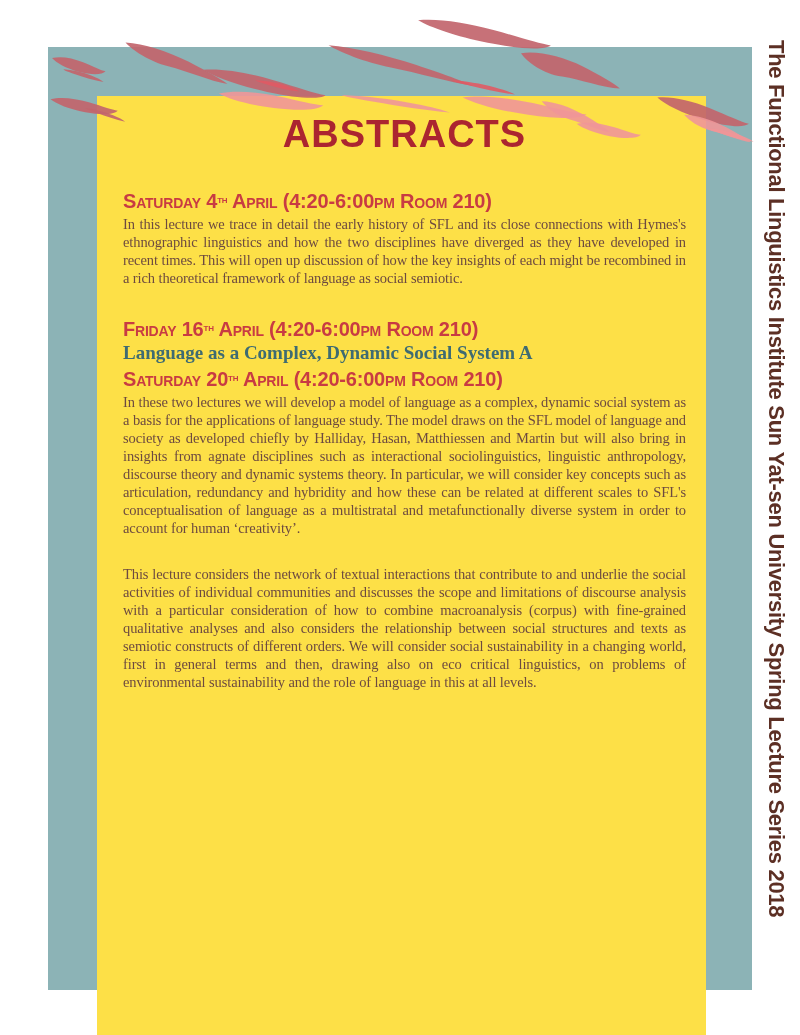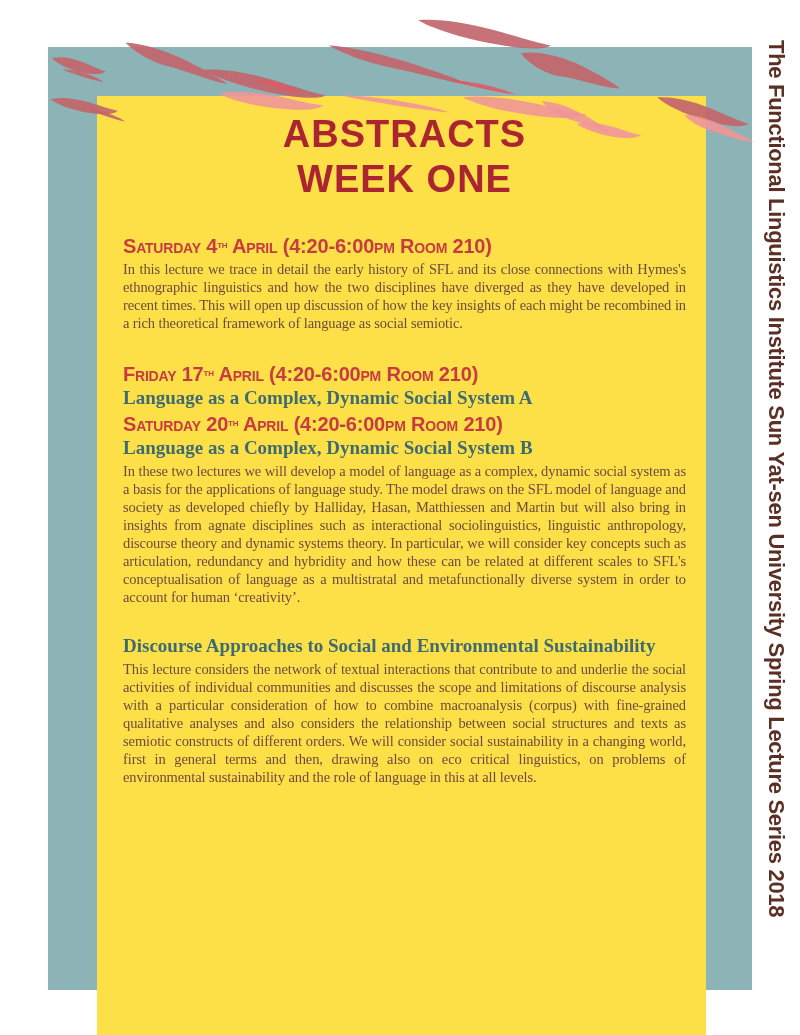--- a/index.html
+++ b/index.html
@@ -57,50 +57,47 @@
 <body>
 
 <div class="page">
 
   <div class="teal-frame"></div>
 
   <div class="content-panel">
 
     <h1 class="page-title">
         <span class="title-line">ABSTRACTS</span>
-        <span class="title-line">WEEK ONE</span>
       </h1>
 
     <section class="session">
       <h2 class="day-heading">
         <span>Saturday</span>
         <span><span>4</span><sup>th</sup></span>
         <span>April (4:20-6:00pm Room 210)</span>
       </h2>
       <p class="abstract">In this lecture we trace in detail the early history of SFL and its close connections with Hymes's ethnographic linguistics and how the two disciplines have diverged as they have developed in recent times. This will open up discussion of how the key insights of each might be recombined in a rich theoretical framework of language as social semiotic.</p>
     </section>
 
     <section class="session">
       <h2 class="day-heading">
         <span>Friday</span>
-        <span><span>17</span><sup>th</sup></span>
+        <span><span>16</span><sup>th</sup></span>
         <span>April (4:20-6:00pm Room 210)</span>
       </h2>
       <h3 class="session-title">Language as a Complex, Dynamic Social System A</h3>
       <h2 class="day-heading">
         <span>Saturday</span>
         <span><span>20</span><sup>th</sup></span>
         <span>April (4:20-6:00pm Room 210)</span>
       </h2>
-      <h3 class="session-title">Language as a Complex, Dynamic Social System B</h3>
       <p class="abstract">In these two lectures we will develop a model of language as a complex, dynamic social system as a basis for the applications of language study. The model draws on the SFL model of language and society as developed chiefly by Halliday, Hasan, Matthiessen and Martin but will also bring in insights from agnate disciplines such as interactional sociolinguistics, linguistic anthropology, discourse theory and dynamic systems theory. In particular, we will consider key concepts such as articulation, redundancy and hybridity and how these can be related at different scales to SFL's conceptualisation of language as a multistratal and metafunctionally diverse system in order to account for human ‘creativity’.</p>
     </section>
 
     <section class="session">
-      <h3 class="session-title">Discourse Approaches to Social and Environmental Sustainability</h3>
       <p class="abstract">This lecture considers the network of textual interactions that contribute to and underlie the social activities of individual communities and discusses the scope and limitations of discourse analysis with a particular consideration of how to combine macroanalysis (corpus) with fine-grained qualitative analyses and also considers the relationship between social structures and texts as semiotic constructs of different orders. We will consider social sustainability in a changing world, first in general terms and then, drawing also on eco critical linguistics, on problems of environmental sustainability and the role of language in this at all levels.</p>
     </section>
 
   </div>
 
   <svg class="brush" width="800" height="200" viewBox="0 0 800 200" aria-hidden="true">
     <defs>
       <path id="s1" d="M0 8 C14 2 34 0 56 1 C76 2 92 4 100 3 C96 9 78 13 54 14 C30 15 10 12 0 8 Z"></path>
       <path id="s2" d="M0 6 C16 1 38 0 60 2 C78 4 94 6 100 8 C84 11 62 10 44 12 C26 14 8 10 0 6 Z"></path>
       <path id="s3" d="M0 4 C20 1 45 0 68 2 C82 3 94 5 100 7 C78 9 52 8 30 7 C14 6 4 6 0 4 Z"></path>

